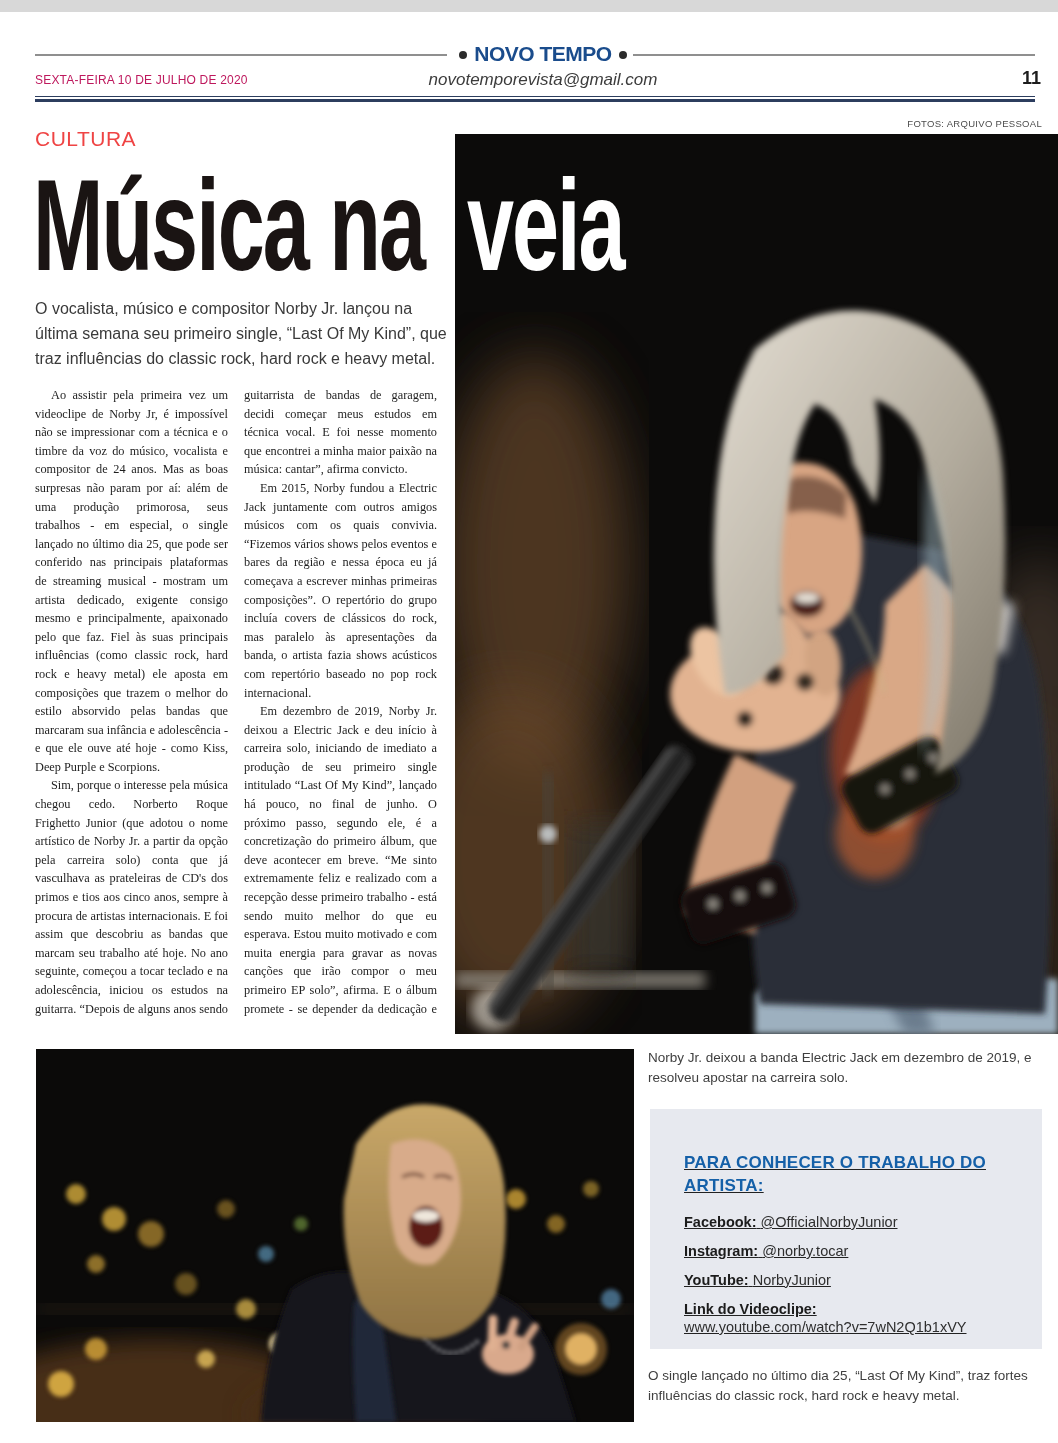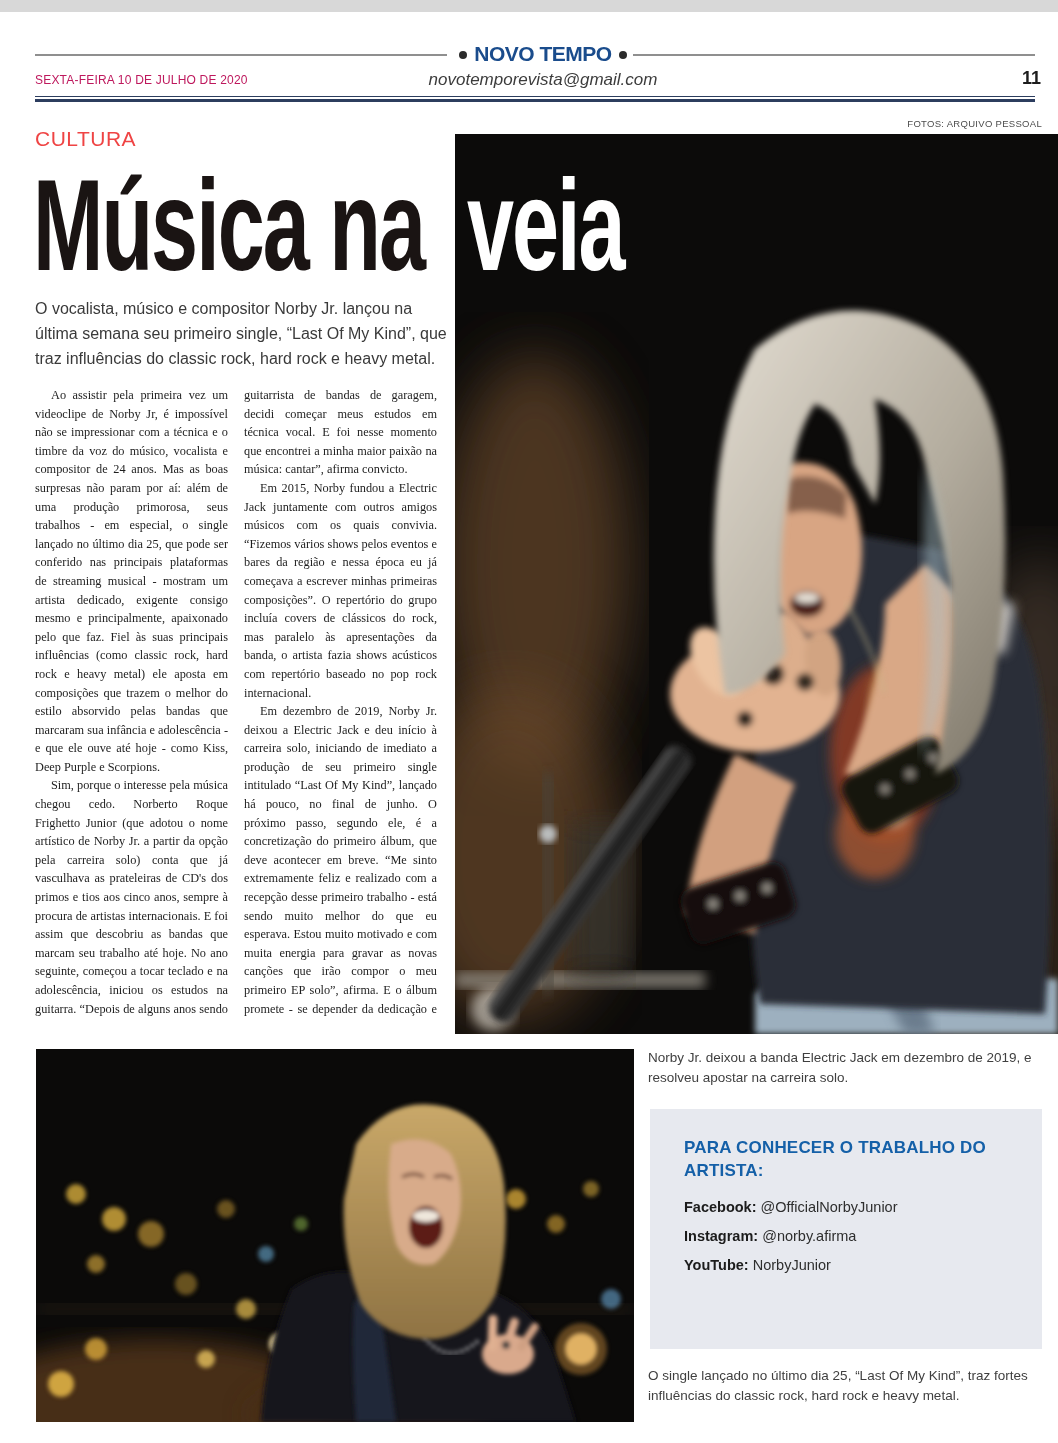--- a/index.html
+++ b/index.html
@@ -39,21 +39,21 @@
   .article p{margin:0;text-indent:16px;}
   
   .photo-main{position:absolute;top:122px;left:455px;width:603px;height:900px;background:#0c0b0a;overflow:hidden;}
   .photo-bottom{position:absolute;top:1037px;left:36px;width:598px;height:373px;background:#0b0a09;overflow:hidden;}
   .photo-main svg,.photo-bottom svg{display:block;}
   
   .caption{position:absolute;left:648px;width:392px;font-size:13.5px;line-height:1.45;color:#3f3f3f;}
   .caption.cap1{top:1036px;}
   .caption.cap2{top:1354px;}
   .infobox{position:absolute;top:1097px;left:650px;width:392px;height:240px;
-      background:#e7e9ef;box-sizing:border-box;padding:28px 34px;}
+      background:#e7e9ef;box-sizing:border-box;padding:43px 34px;text-decoration:underline;}
   .infobox-title{font-size:17px;font-weight:bold;color:#1560a8;line-height:1.35;letter-spacing:0.2px;margin-bottom:16px;}
   .infobox-item{font-size:14.5px;color:#2e2e2e;margin-top:13px;}
   .infobox-item b{color:#1c1c1c;}
   .infobox-link-url{font-size:14.5px;color:#2e2e2e;margin-top:2px;}
 </style>
 </head>
 <body>
 
 <div class="page">
 
@@ -249,23 +249,27 @@
   <div class="caption cap1">Norby Jr. deixou a banda Electric Jack em dezembro de 2019, e resolveu apostar na carreira solo.</div>
 
   <div class="infobox">
     <div class="infobox-title">PARA CONHECER O TRABALHO DO ARTISTA:</div>
     <div class="infobox-item">
       <b>Facebook:</b>
       <span>@OfficialNorbyJunior</span>
     </div>
     <div class="infobox-item">
       <b>Instagram:</b>
-      <span>@norby.afirma</span>
+      <span>@norby.tocar</span>
     </div>
     <div class="infobox-item">
       <b>YouTube:</b>
       <span>NorbyJunior</span>
     </div>
+    <div class="infobox-item">
+      <b>Link do Videoclipe:</b>
+      <div class="infobox-link-url">www.youtube.com/watch?v=7wN2Q1b1xVY</div>
+    </div>
   </div>
 
   <div class="caption cap2">O single lançado no último dia 25, “Last Of My Kind”, traz fortes influências do classic rock, hard rock e heavy metal.</div>
 
 </div>
 
 </body></html>

